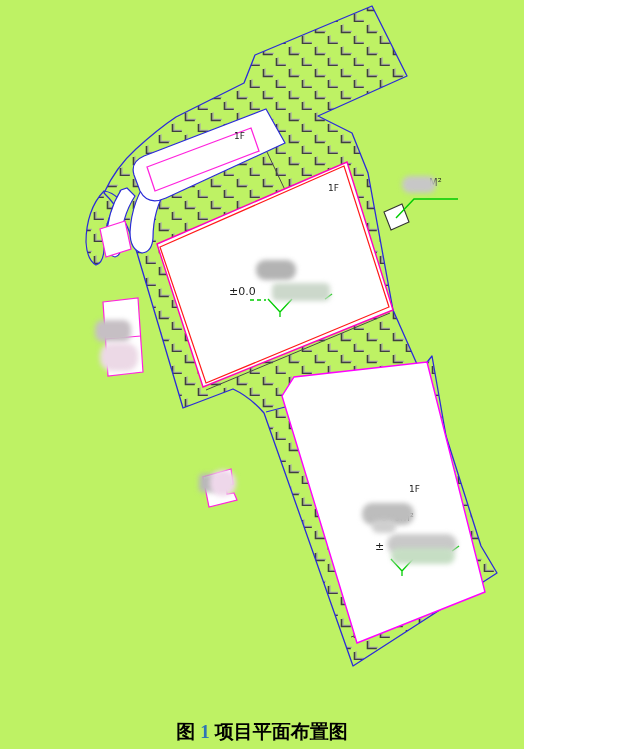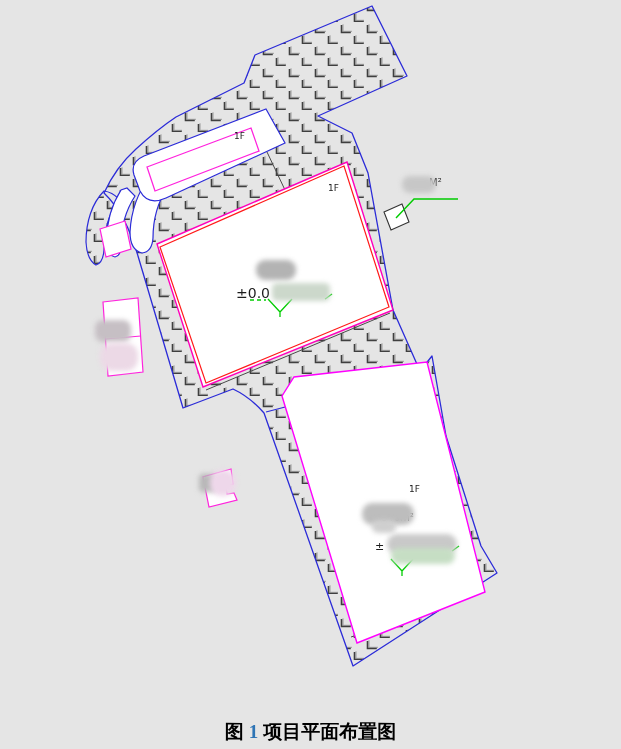--- a/index.html
+++ b/index.html
@@ -1,16 +1,16 @@
 <!DOCTYPE html>
 <html><head>
 <meta charset="utf-8">
 <style>
   html,body{margin:0;padding:0;background:#ffffff;}
-  .stage{position:relative;width:621px;height:749px;background:#e5e5e5;overflow:hidden;
+  .stage{position:relative;width:524px;height:749px;background:#bef264;overflow:hidden;
          font-family:"DejaVu Sans","Liberation Sans",sans-serif;}
   .stage svg{position:absolute;left:0;top:0;}
   .lbl{position:absolute;color:#1c1c1c;white-space:nowrap;line-height:1;}
   .blur{position:absolute;filter:blur(2.4px);pointer-events:none;}
   .caption{position:absolute;left:0;right:0;top:719px;text-align:center;
            font-family:"Liberation Serif","DejaVu Serif",serif;
            font-weight:bold;font-size:19px;color:#000;}
   .caption .num{color:#2e74b5;margin:0 5px;}
 </style>
 </head>
@@ -69,21 +69,21 @@
 
     <g stroke="#00cc00" stroke-width="1.3" fill="none">
       <path d="M391,559 L402,571 L413,559 M402,571 L402,576"></path>
       <path d="M452,551 L459,546"></path>
     </g>
   </svg>
 
   <div class="lbl" style="left:234px;top:132px;font-size:9px;">1F</div>
   <div class="lbl" style="left:328px;top:184px;font-size:9px;">1F</div>
   <div class="lbl" style="left:409px;top:485px;font-size:9px;">1F</div>
-  <div class="lbl" style="left:236px;top:286px;font-size:14px;">±0.0</div>
+  <div class="lbl" style="left:229px;top:286px;font-size:11px;">±0.0</div>
   <div class="lbl" style="left:381px;top:513px;font-size:10px;">640m²</div>
   <div class="lbl" style="left:375px;top:541px;font-size:11px;">±</div>
   <div class="lbl" style="left:429px;top:178px;font-size:10px;">M²</div>
 
   <div class="blur" style="left:256px;top:260px;width:40px;height:20px;background:#b3b3b3;border-radius:9px;"></div>
   <div class="blur" style="left:272px;top:283px;width:58px;height:18px;background:#ccd8cb;border-radius:5px;"></div>
   <div class="blur" style="left:402px;top:176px;width:34px;height:17px;background:#c7c7c7;border-radius:8px;"></div>
   <div class="blur" style="left:362px;top:503px;width:52px;height:22px;background:#bdbdbd;border-radius:10px;"></div>
   <div class="blur" style="left:372px;top:520px;width:24px;height:13px;background:#cfcfcf;border-radius:6px;"></div>
   <div class="blur" style="left:387px;top:534px;width:70px;height:20px;background:#c9c9c9;border-radius:10px;"></div>

